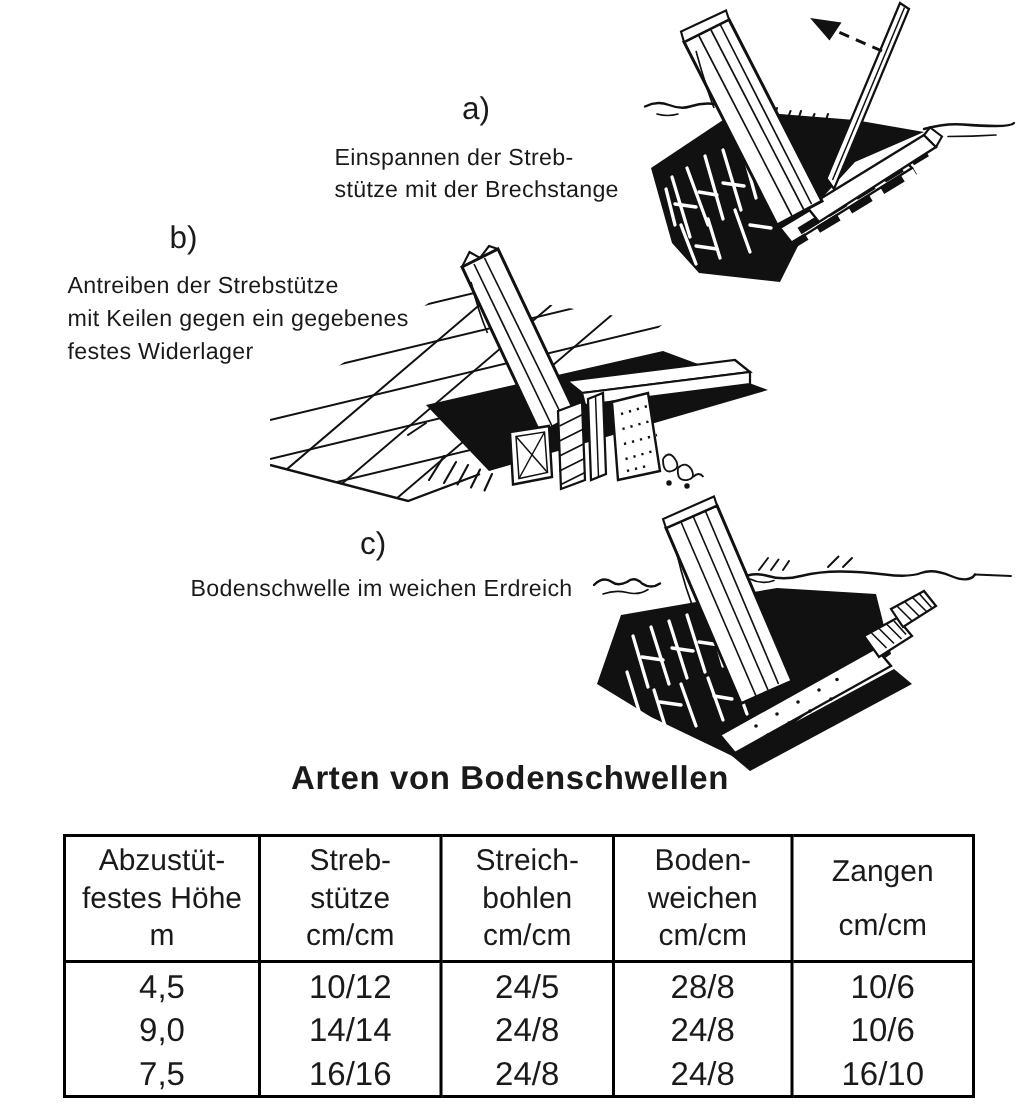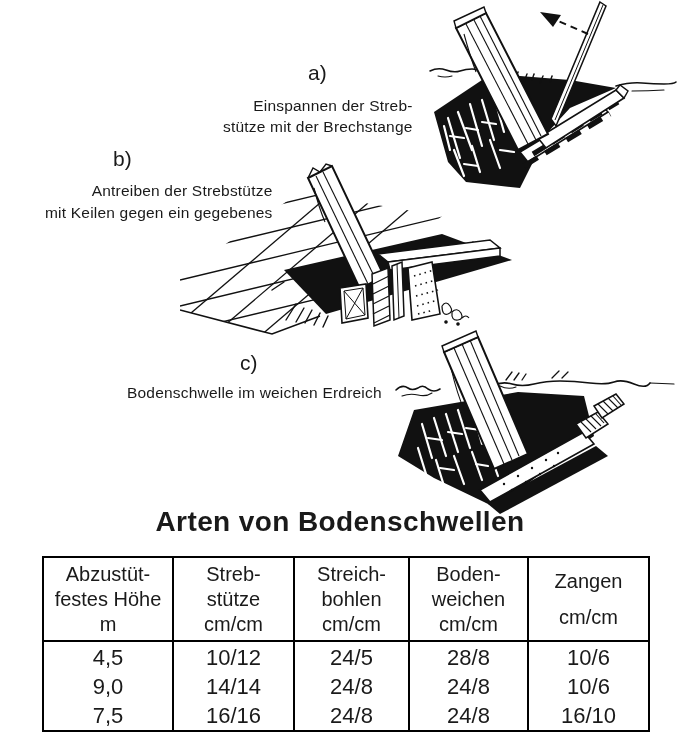--- a/index.html
+++ b/index.html
@@ -3,26 +3,26 @@
 <meta charset="utf-8">
 <style>
   html,body{margin:0;padding:0;}
   body{
     width:680px;height:742px;position:relative;background:#ffffff;
     font-family:"Liberation Sans",sans-serif;color:#1a1a1a;overflow:hidden;
   }
   .page{position:absolute;inset:0;background:#ffffff;}
   .fig-label{position:absolute;font-size:21px;line-height:21px;}
   .caption{position:absolute;font-size:15.5px;line-height:21px;letter-spacing:.2px;}
-  .caption div{white-space:nowrap;text-align:right;}
+  .caption div{white-space:nowrap;}
   #cap-b{line-height:22px;}
   .svg-fig{position:absolute;}
   .table-title{
     position:absolute;left:37px;top:506px;width:606px;text-align:center;
-    font-weight:bold;font-size:28px;letter-spacing:.4px;
+    font-weight:bold;font-size:22px;letter-spacing:.4px;
   }
   table.sizes{
     position:absolute;left:42px;top:556px;border-collapse:collapse;table-layout:fixed;
   }
   table.sizes th,table.sizes td{
     border:2.5px solid #000;text-align:center;vertical-align:middle;padding:0;
   }
   table.sizes thead th{height:82px;font-size:20px;line-height:25px;font-weight:normal;border-radius:17px;}
   table.sizes tbody td{height:88px;font-size:22px;line-height:29px;font-weight:normal;border-radius:14px;}
   th.zangen .l1{margin-bottom:11px;}
@@ -100,20 +100,21 @@
     <g>
       <line x1="168" y1="34" x2="136" y2="20" stroke="#111" stroke-width="2" stroke-dasharray="7 5"></line>
       <polygon points="120,12 141,15 133,27" fill="#111"></polygon>
     </g>
   </svg>
 
   <div class="fig-label" style="left:113px;top:148px;">b)</div>
   <div class="caption" id="cap-b" style="left:45px;top:180px;">
     <div>Antreiben der Strebstütze</div>
     <div>mit Keilen gegen ein gegebenes</div>
+    <div>festes Widerlager</div>
   </div>
   <svg class="svg-fig" style="left:180px;top:158px;" width="412" height="198" viewBox="0 0 412 198">
     <defs>
       <clipPath id="pav">
           <polygon points="0,118 120,34 262,58 215,100 140,158 92,176 0,152"></polygon>
         </clipPath>
     </defs>
     <g clip-path="url(#pav)" stroke="#111" stroke-width="1.3" fill="none">
       <line x1="0" y1="70" x2="300" y2="-2"></line>
         <line x1="0" y1="96" x2="300" y2="24"></line>

